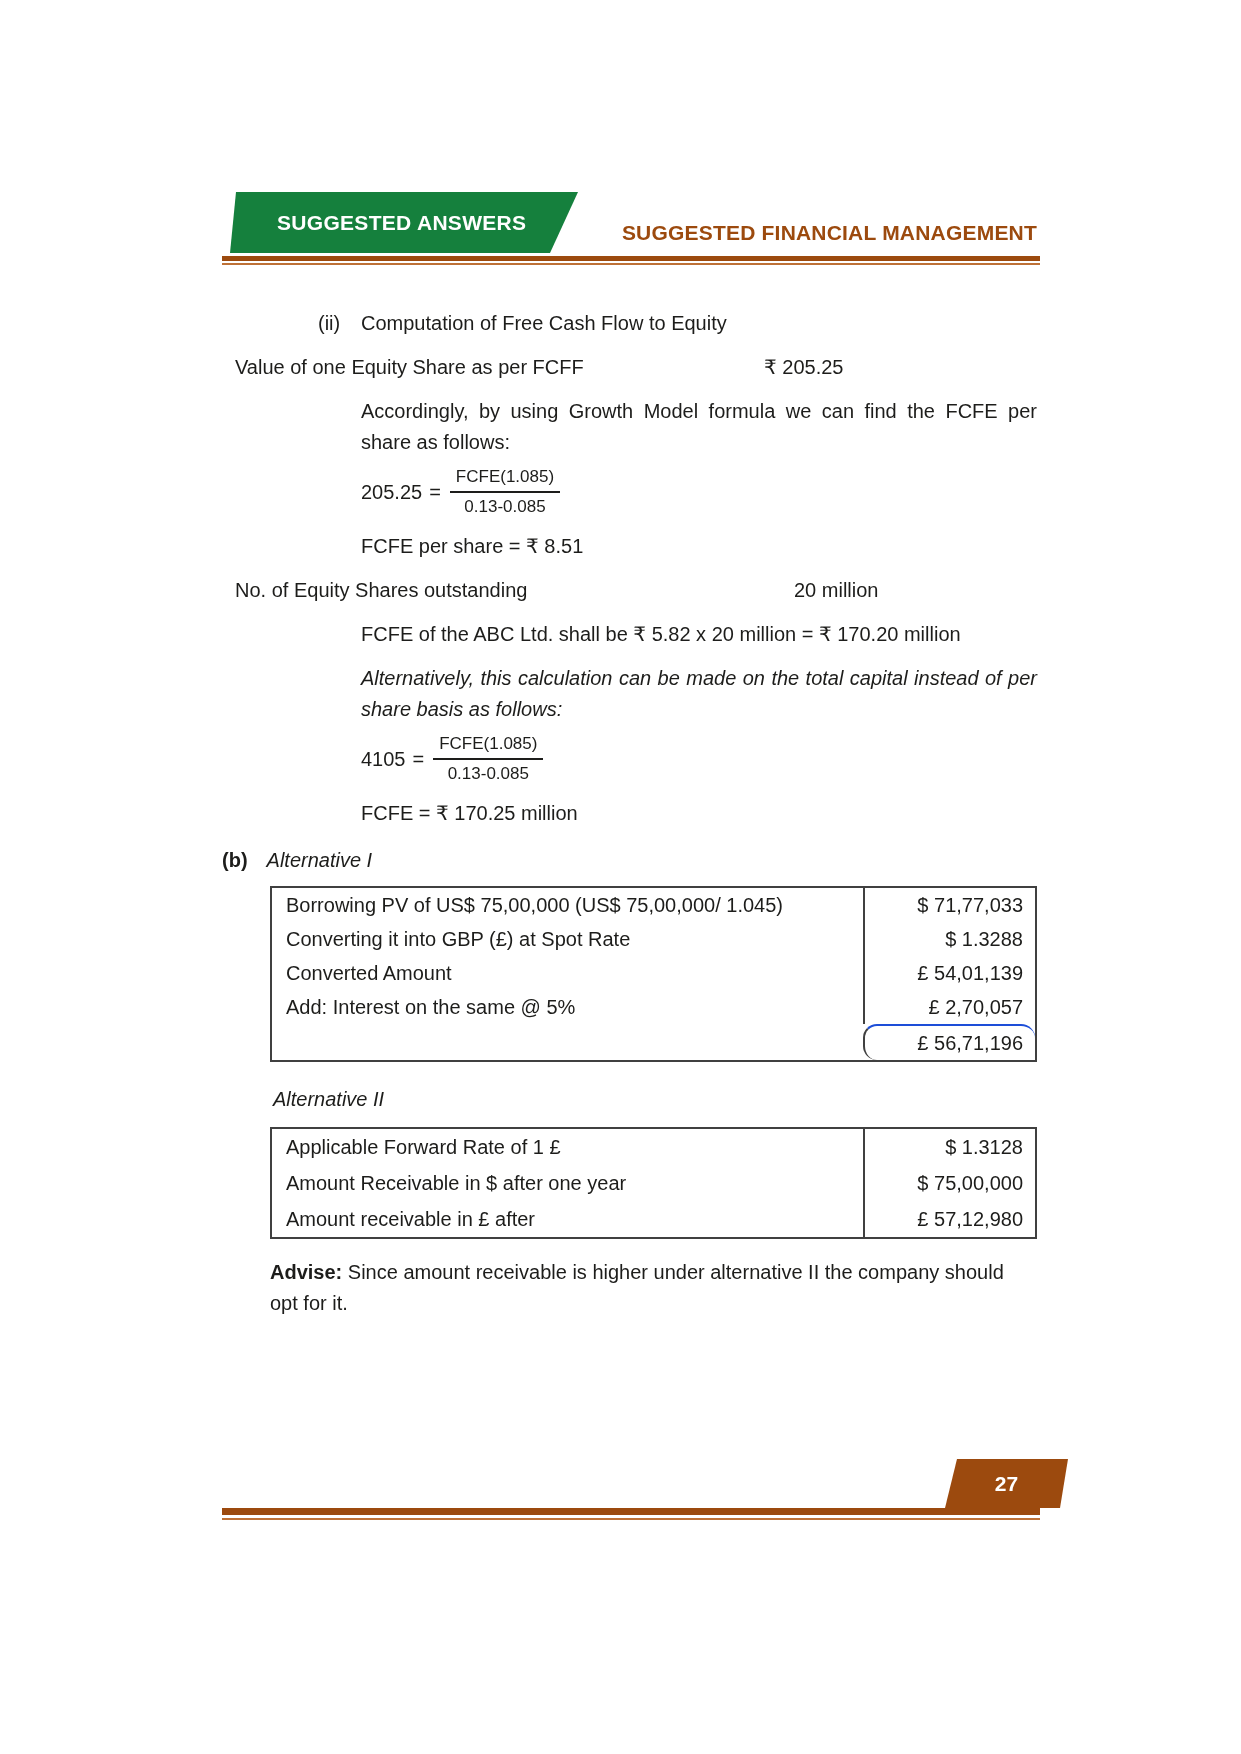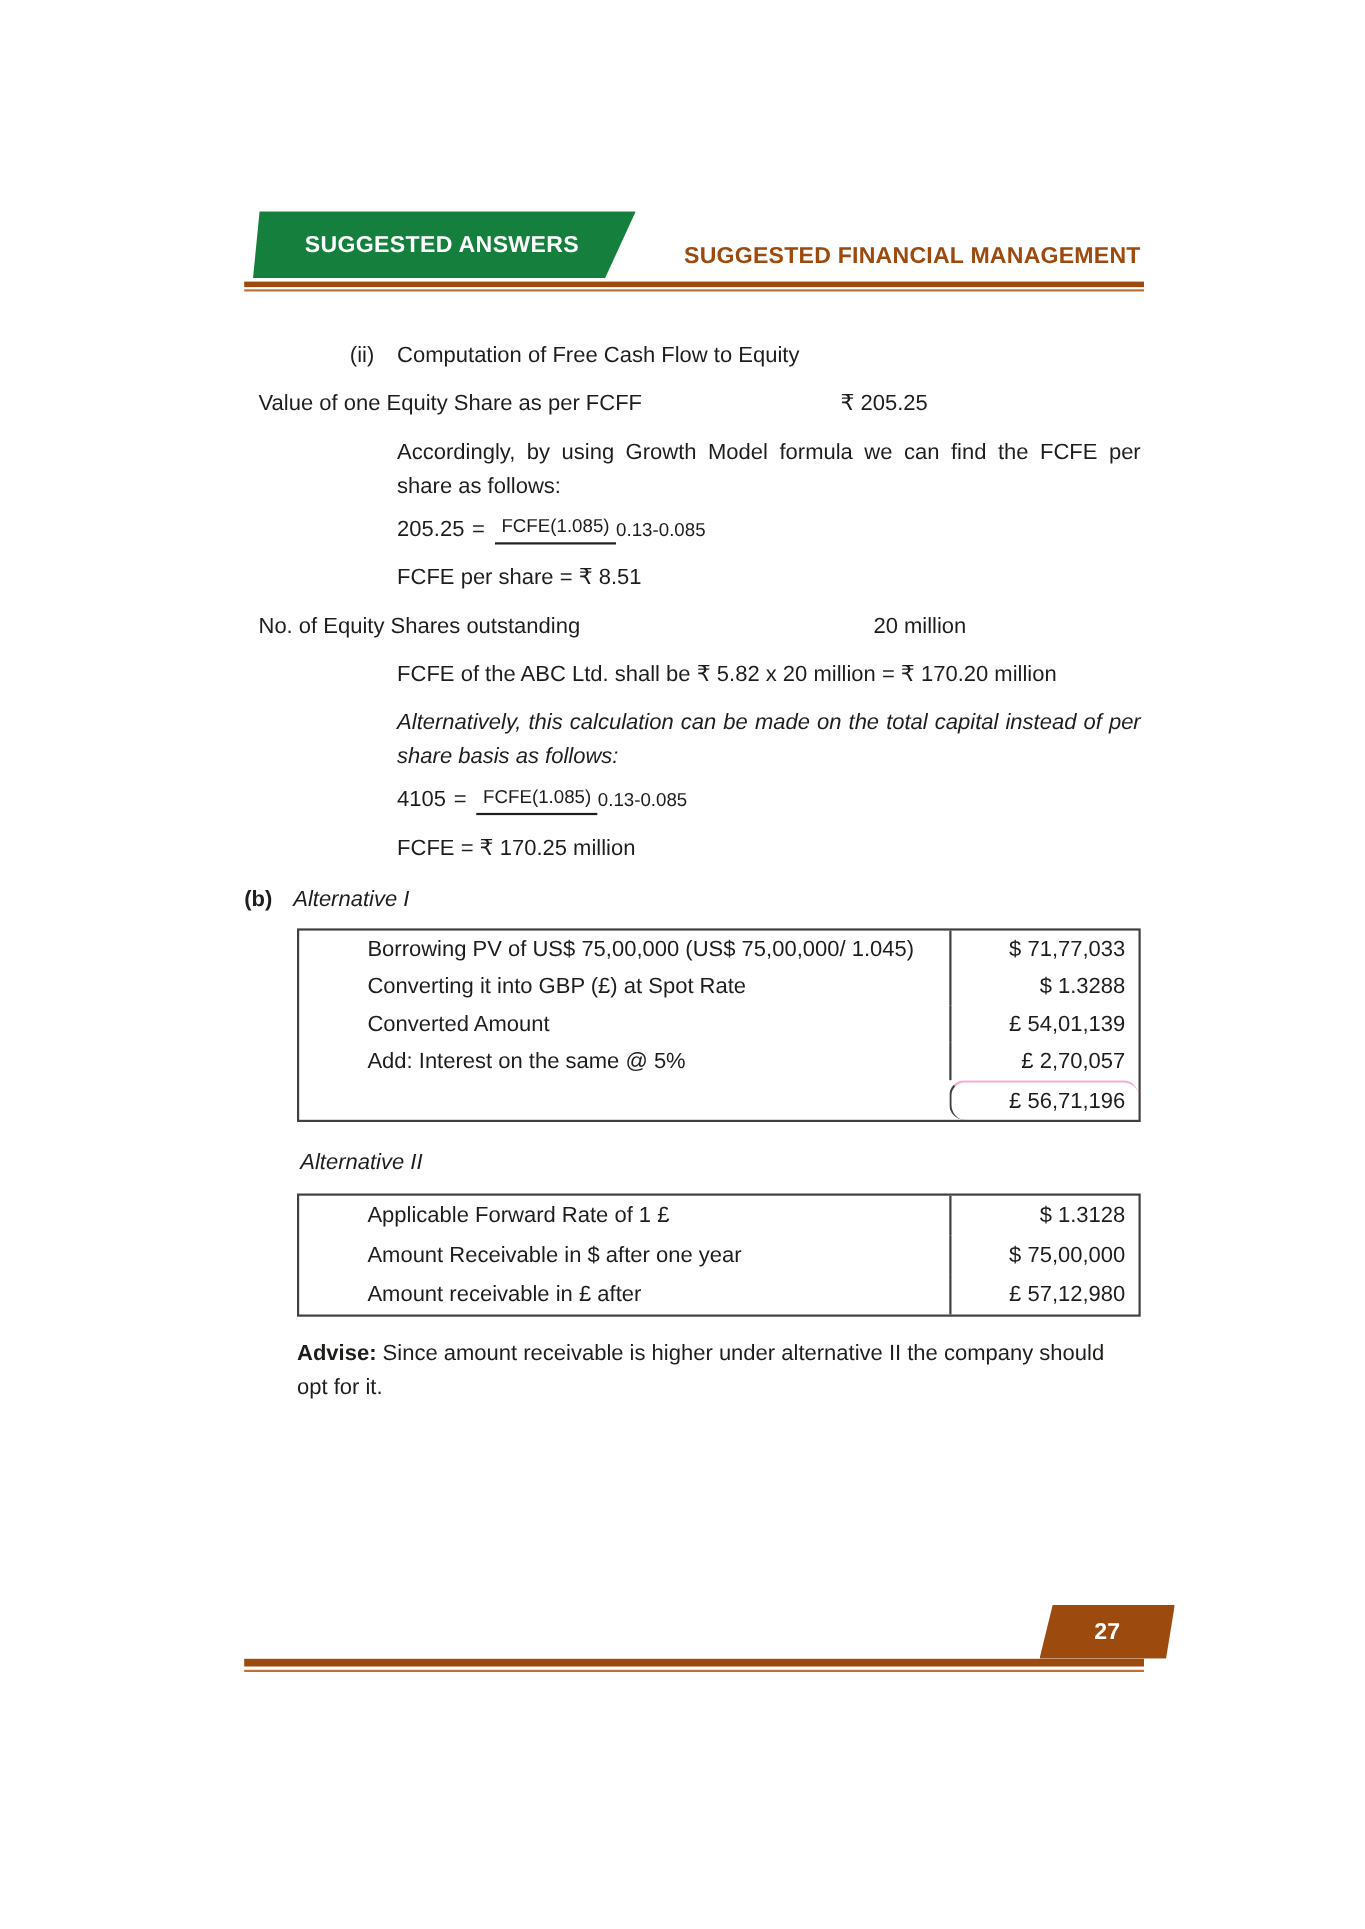--- a/index.html
+++ b/index.html
@@ -43,41 +43,41 @@
   .kv-val{position:absolute;top:0;}
   .v1{left:529px;}
   .v2{left:559px;}
   
   .formula{
     display:flex;align-items:center;
     margin-left:139px;margin-top:8px;margin-bottom:10px;
   }
   .f-lhs{font-size:20px;}
   .f-eq{margin:0 9px 0 7px;}
-  .frac{display:inline-flex;flex-direction:row;align-items:flex-start;font-size:17px;line-height:22px;}
+  .frac{display:inline-flex;flex-direction:column;align-items:center;font-size:17px;line-height:22px;}
   .f-num{padding:0 6px 3px 6px;border-bottom:2px solid #1d1d1b;}
   .f-den{padding-top:3px;}
   
   .b-head{display:flex;margin-top:16px;}
   .b-label{font-weight:bold;margin-right:19px;}
   .alt-head{font-style:italic;}
   .alt2{margin-left:51px;margin-top:22px;}
   
   .tbl{
     margin-left:48px;margin-top:10px;
     width:767px;box-sizing:border-box;
     border:2px solid #404040;
   }
   .tbl2{margin-top:12px;}
-  .tbl-row{display:grid;grid-template-columns:1fr 172px;padding-left:48px;}
+  .tbl-row{display:grid;grid-template-columns:1fr 172px;}
   .cell-label{padding:3px 10px 3px 14px;line-height:28px;}
   .cell-value{padding:3px 12px 3px 6px;line-height:28px;text-align:right;border-left:2px solid #404040;}
   .tbl2 .cell-label{padding-top:4px;padding-bottom:4px;}
   .tbl2 .cell-value{padding-top:4px;padding-bottom:4px;}
-  .total .cell-value{border-top:2px solid #f9a8d4;border-radius:14px;}
+  .total .cell-value{border-top:2px solid #1d4ed8;border-radius:14px;}
   
   .advise{margin:18px 0 0 48px;width:767px;}
   .advise b{font-weight:bold;}
   
   .page-badge{
     position:absolute;left:945px;top:1459px;
     width:123px;height:49px;
     background:#9c4a0e;
     clip-path:polygon(12px 0,100% 0,calc(100% - 8px) 100%,0 100%);
   }

